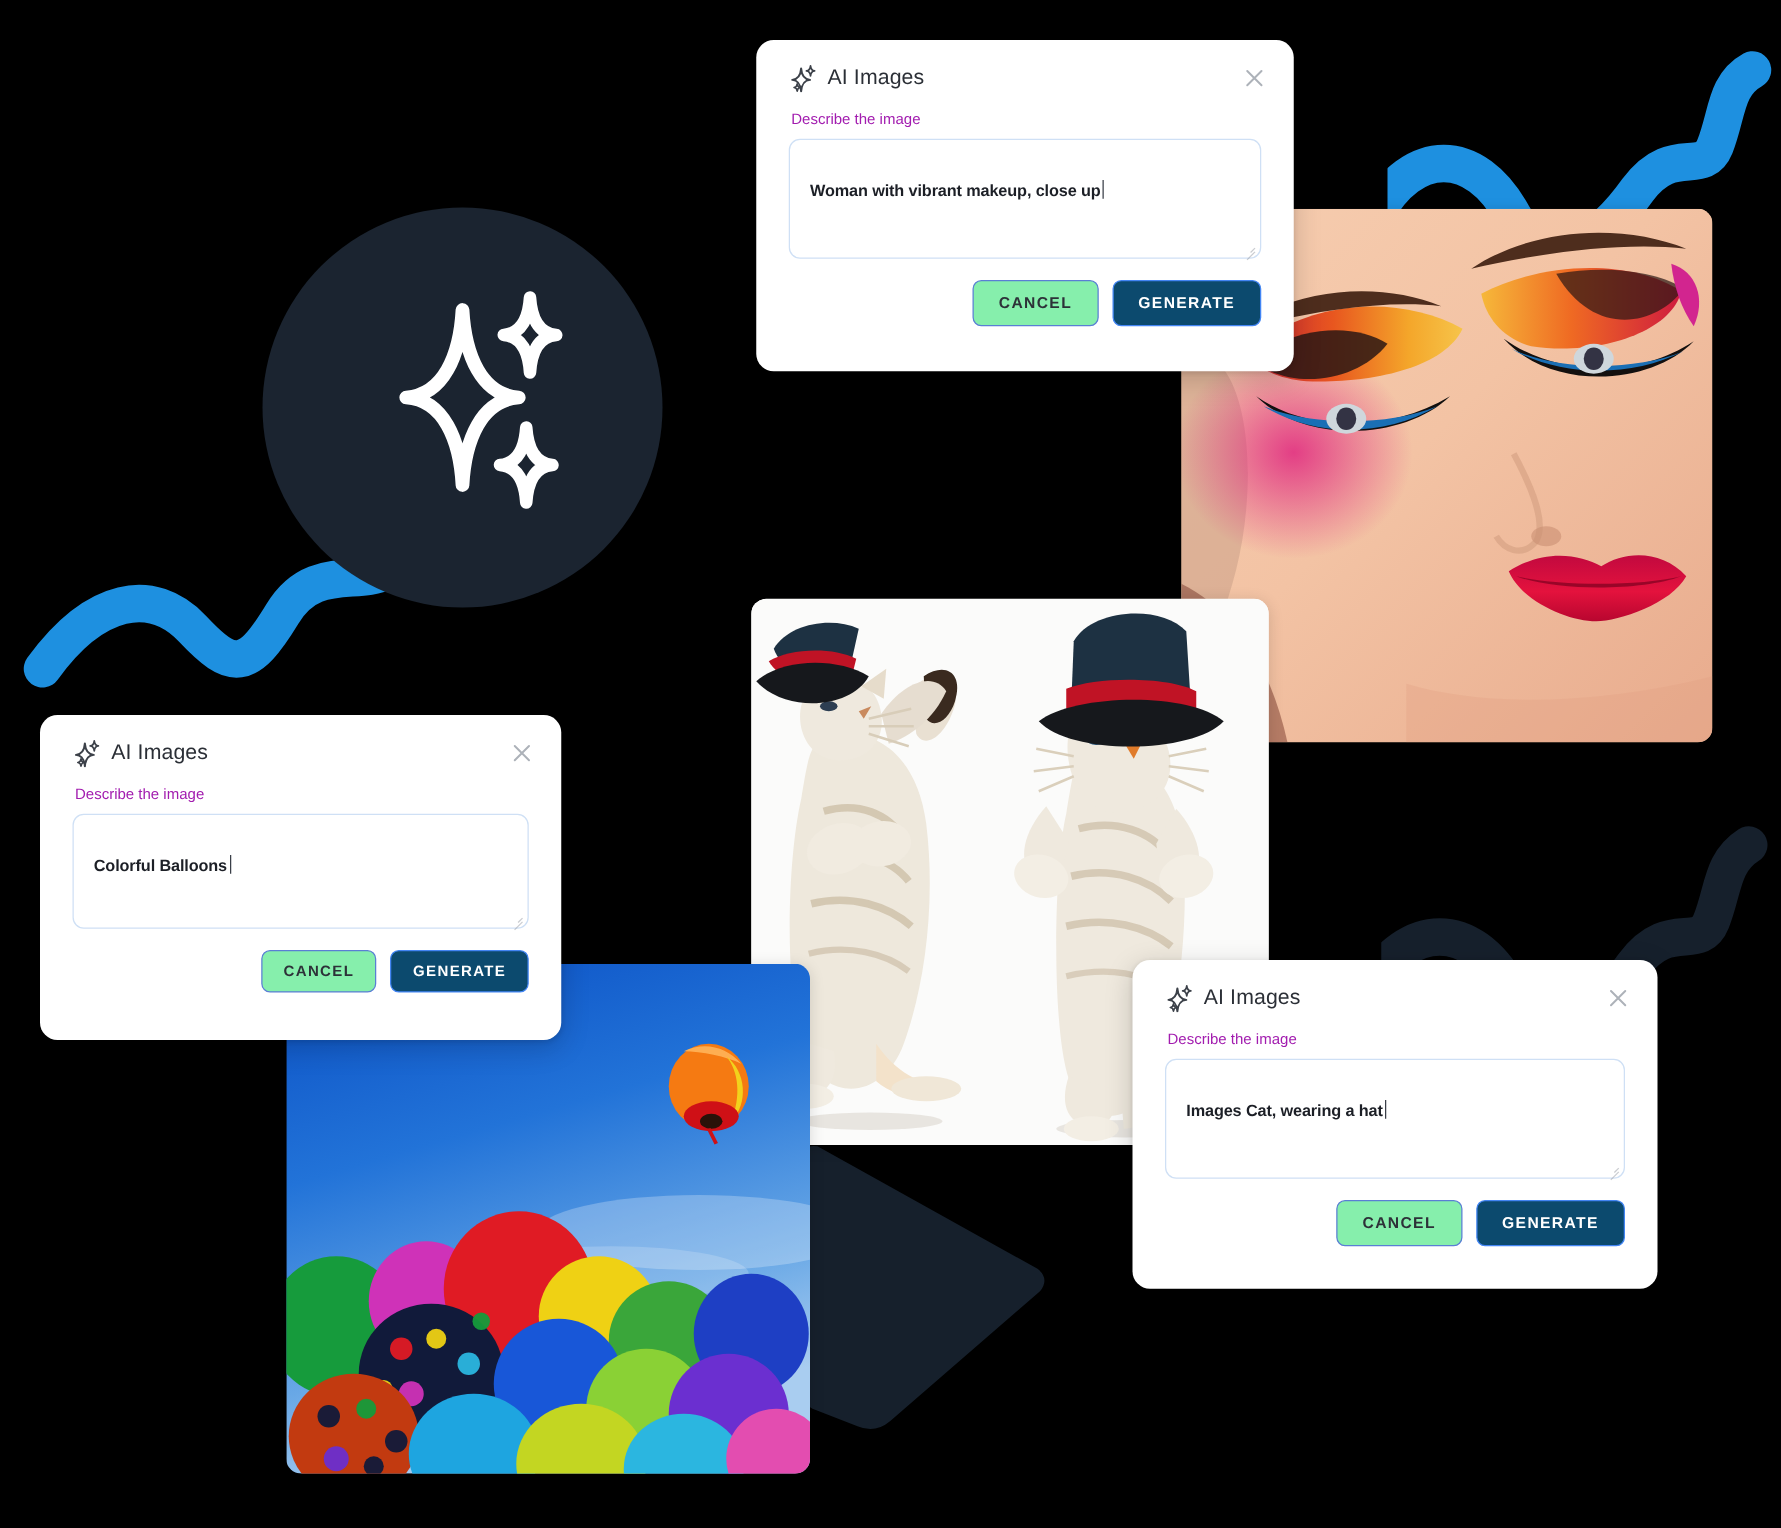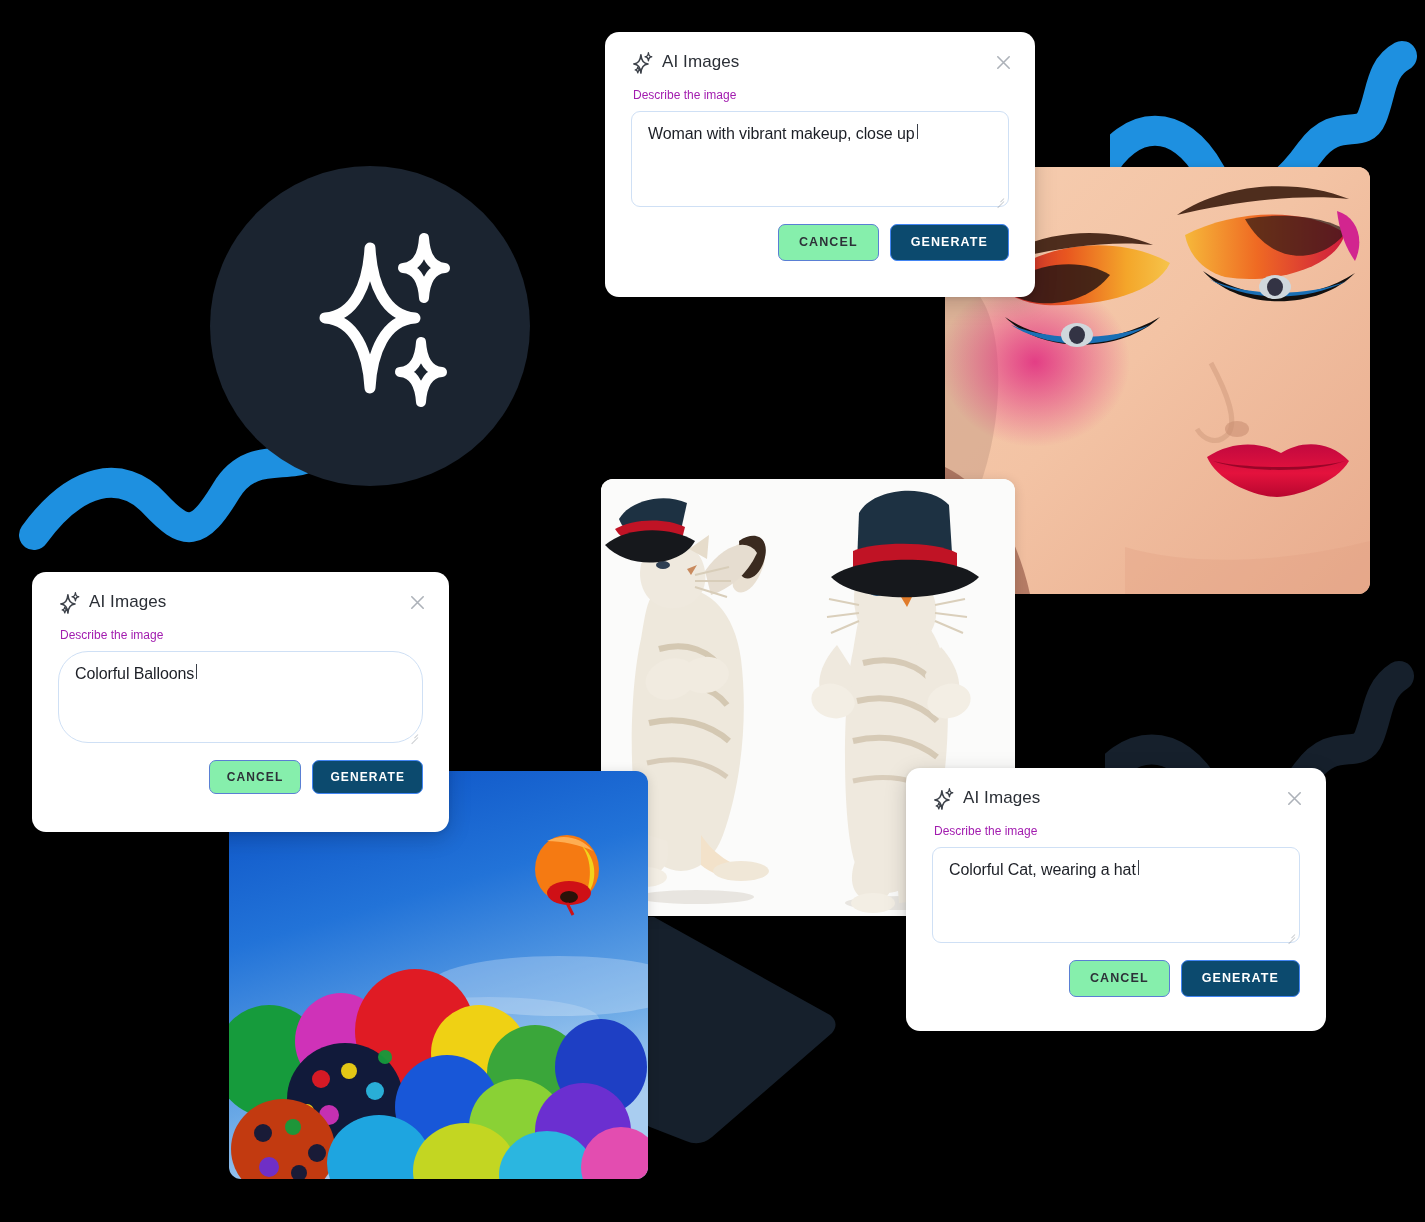--- a/index.html
+++ b/index.html
@@ -36,38 +36,38 @@
   .head-spark{width:22px;height:22px;flex:0 0 22px;}
   .head-spark svg{display:block;width:100%;height:100%;}
   .dlg-title{font-size:17px;color:#2b2f36;letter-spacing:.1px;}
   .close-x{position:absolute;right:-4px;top:1px;width:19px;height:19px;cursor:pointer;}
   .close-x svg{display:block;width:100%;height:100%;}
 
   .dlg-label{font-size:12px;color:#a21caf;margin:0 0 9px 2px;}
 
   .ta{position:relative;border:1.3px solid #cfe0f5;border-radius:9px;background:#fff;
       height:96px;box-sizing:border-box;padding:13px 16px;}
-  .ta-text{font-size:16px;color:#1c1f26;font-weight:400;letter-spacing:-.1px;
-           white-space:pre;position:relative;display:inline-block;}
+  .ta-text{font-size:13px;color:#1c1f26;font-weight:700;letter-spacing:-.1px;
+           white-space:pre;position:relative;display:inline-block;margin-top:20px;}
   .ta-text::after{content:"";position:absolute;right:-3px;top:-1px;width:1px;height:15px;
                   background:#3a3f48;}
   .ta-grip{position:absolute;right:4px;bottom:3px;width:9px;height:9px;opacity:.45;}
   .ta-grip:before,.ta-grip:after{content:"";position:absolute;right:0;
       background:#8a8f98;height:1px;transform-origin:right;}
   .ta-grip:before{width:9px;bottom:1px;transform:rotate(-45deg);}
   .ta-grip:after{width:5px;bottom:4px;transform:rotate(-45deg);}
 
   .dlg-actions{display:flex;justify-content:flex-end;gap:11px;margin-top:17px;}
   .btn{font-size:12.5px;letter-spacing:1.1px;font-weight:600;border-radius:7px;
        padding:11px 20px;cursor:pointer;box-sizing:border-box;line-height:1;}
   .btn-cancel{background:#86efac;color:#2d3138;border:1.3px solid #5a7fd4;}
   .btn-generate{background:#0c4a6e;color:#fff;border:1.3px solid #4285f4;}
 
   
-  .dlg-balloons .ta{height:92px;border-radius:30px;}
+  .dlg-balloons .ta{height:92px;}
   .dlg-balloons .btn{padding:10px 17px;font-size:12px;}
   .dlg-cat .ta{height:96px;}
 </style>
 </head>
 <body>
 
 <div class="stage">
 
   <svg class="squiggle" style="left:1110px;top:22px;width:320px;height:180px;" viewBox="0 0 320 180">
     <path d="M-10 150 C 20 95, 70 95, 100 150 C 130 205, 175 165, 200 130
@@ -374,21 +374,21 @@
       </span>
       <span class="dlg-title">AI Images</span>
       <span class="close-x">
         <svg viewBox="0 0 20 20">
           <path d="M4 4 L16 16 M16 4 L4 16" stroke="#adb2b9" stroke-width="1.7" stroke-linecap="round"></path>
         </svg>
       </span>
     </div>
     <div class="dlg-label">Describe the image</div>
     <div class="ta">
-      <span class="ta-text">Colorful Cat, wearing a hat</span>
+      <span class="ta-text">Images Cat, wearing a hat</span>
       <span class="ta-grip"></span>
     </div>
     <div class="dlg-actions">
       <button class="btn btn-cancel">CANCEL</button>
       <button class="btn btn-generate">GENERATE</button>
     </div>
   </div>
 
 </div>
 

